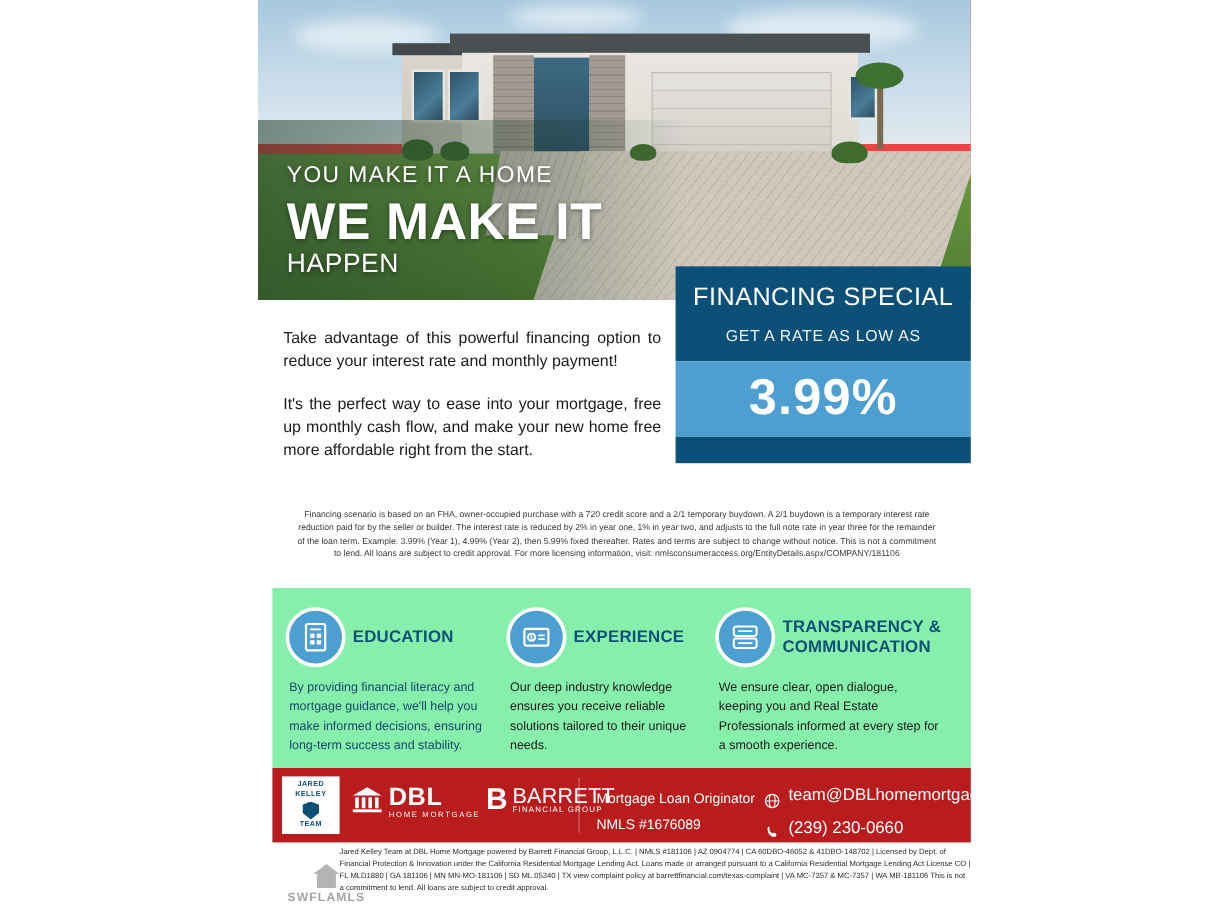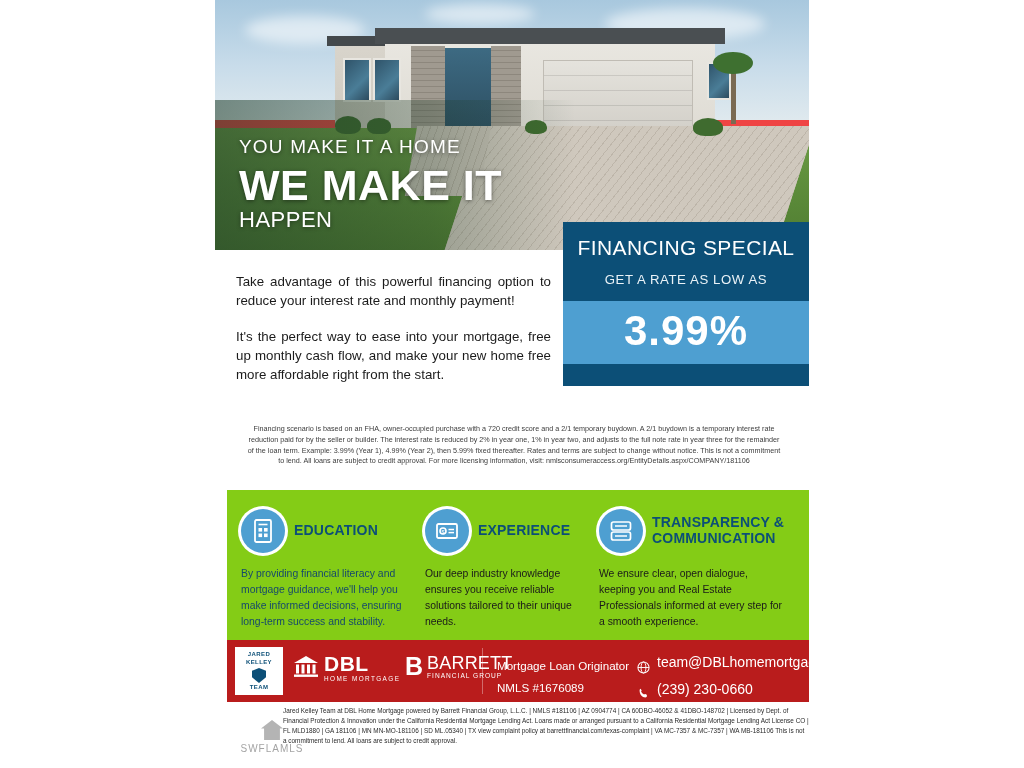--- a/index.html
+++ b/index.html
@@ -260,21 +260,21 @@
     text-align: center;
   }
 
   
   .features {
     position: absolute;
     left: 12px;
     top: 490px;
     width: 582px;
     height: 150px;
-    background: #84cc16;
+    background: #86efac;
     padding-top: 14px;
     box-sizing: border-box;
   }
   .feat {
     position: absolute;
     top: 18px;
   }
   .feat-1 { left: 14px; width: 170px; }
   .feat-2 { left: 198px; width: 160px; }
   .feat-3 { left: 372px; width: 186px; }
@@ -417,21 +417,21 @@
   .mls-house {
     width: 22px; height: 20px;
     margin: 0 auto;
     background: #9b9b9b;
     clip-path: polygon(50% 0%, 100% 42%, 86% 42%, 86% 100%, 14% 100%, 14% 42%, 0% 42%);
     opacity: 0.75;
   }
   .mls-text {
     font-size: 10px;
     letter-spacing: 1px;
-    font-weight: 400;
+    font-weight: 700;
     margin-top: 1px;
     opacity: 0.8;
   }
 </style>
 </head>
 <body>
 
 <div class="page">
   <div class="flyer">
 

